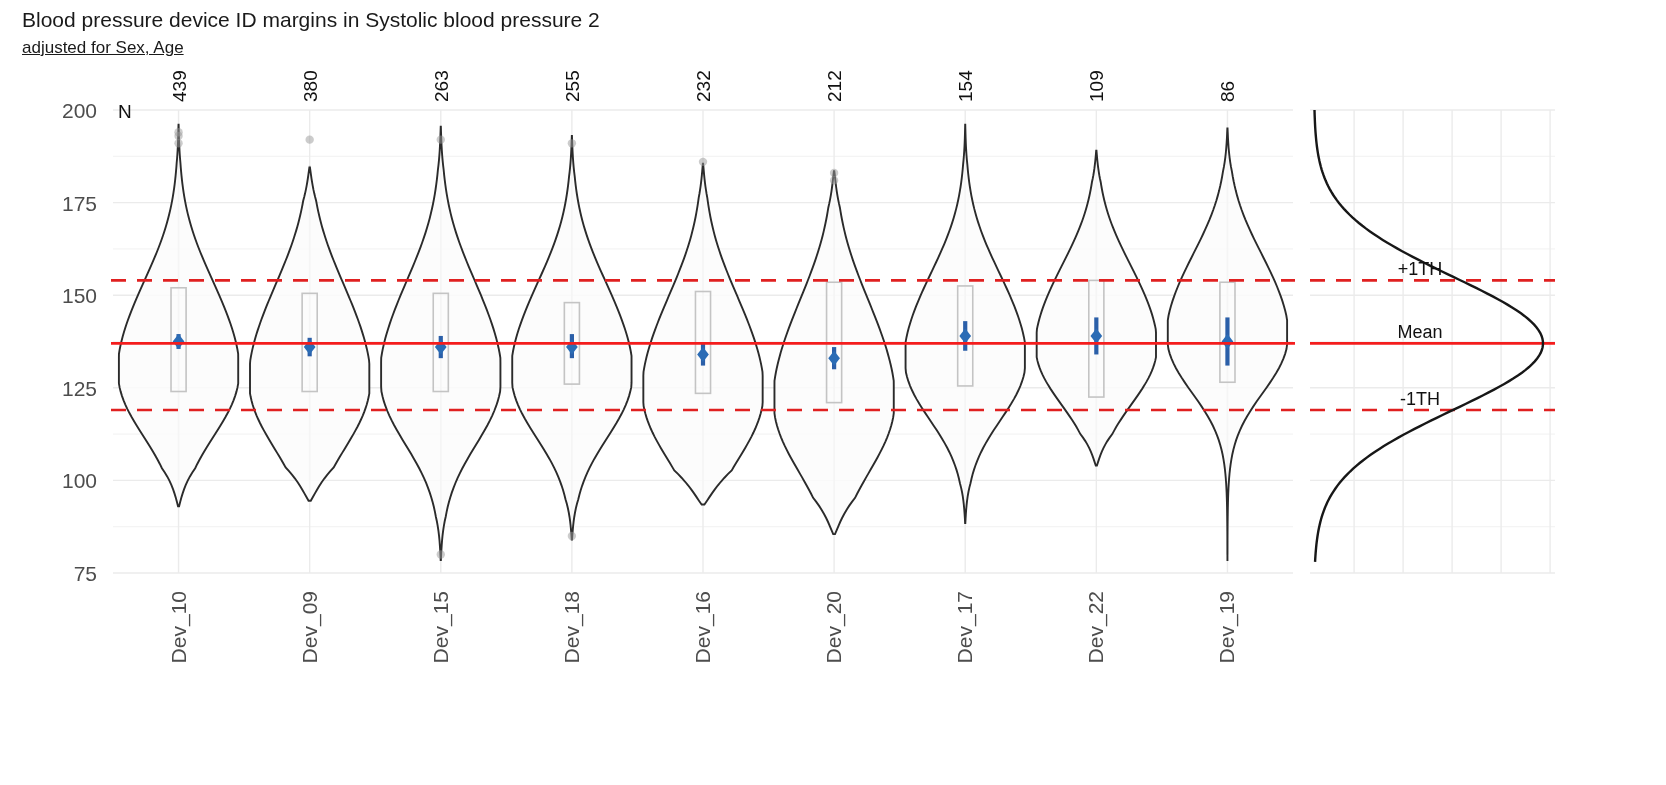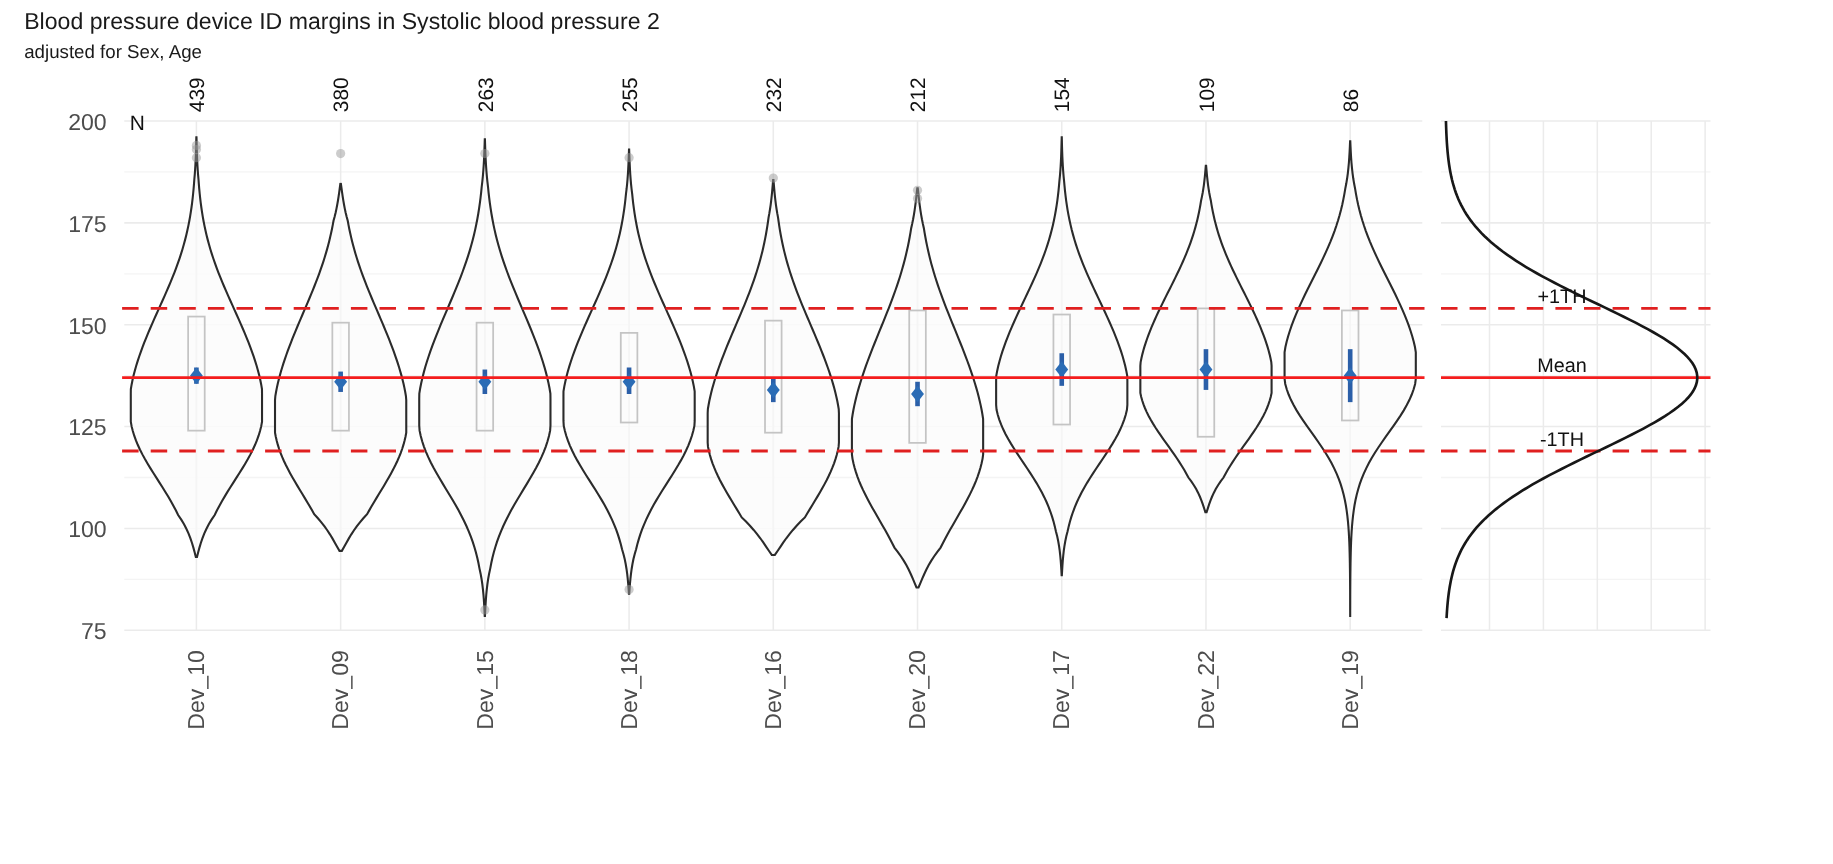--- a/index.html
+++ b/index.html
@@ -1,19 +1,19 @@
 <!DOCTYPE html>
 <html><head>
 <meta charset="utf-8">
 <style>
   html,body{margin:0;padding:0;background:#ffffff;}
   body{width:1666px;height:785px;font-family:"Liberation Sans",sans-serif;overflow:hidden;}
   #root{position:relative;width:1666px;height:785px;}
   .title{position:absolute;left:22px;top:8px;font-size:21px;color:#1a1a1a;white-space:nowrap;}
-  .subtitle{position:absolute;left:22px;top:38px;font-size:17px;color:#1a1a1a;white-space:nowrap;}
+  .subtitle{position:absolute;left:22px;top:38px;font-size:17px;color:#1a1a1a;white-space:nowrap;text-decoration:underline;}
   svg{position:absolute;left:0;top:0;}
   text{font-family:"Liberation Sans",sans-serif;}
   .ytick{font-size:21px;fill:#4d4d4d;}
   .xtick{font-size:21px;fill:#4d4d4d;}
   .nlab{font-size:19px;fill:#111111;}
   .nhdr{font-size:19px;fill:#111111;}
   .annot{font-size:18px;fill:#111111;}
   .grid-major{stroke:#ebebeb;stroke-width:1.4;}
   .grid-minor{stroke:#f4f4f4;stroke-width:1.2;}
   .violin{fill:#fbfbfb;fill-opacity:0.85;stroke:#2b2b2b;stroke-width:1.9;}

